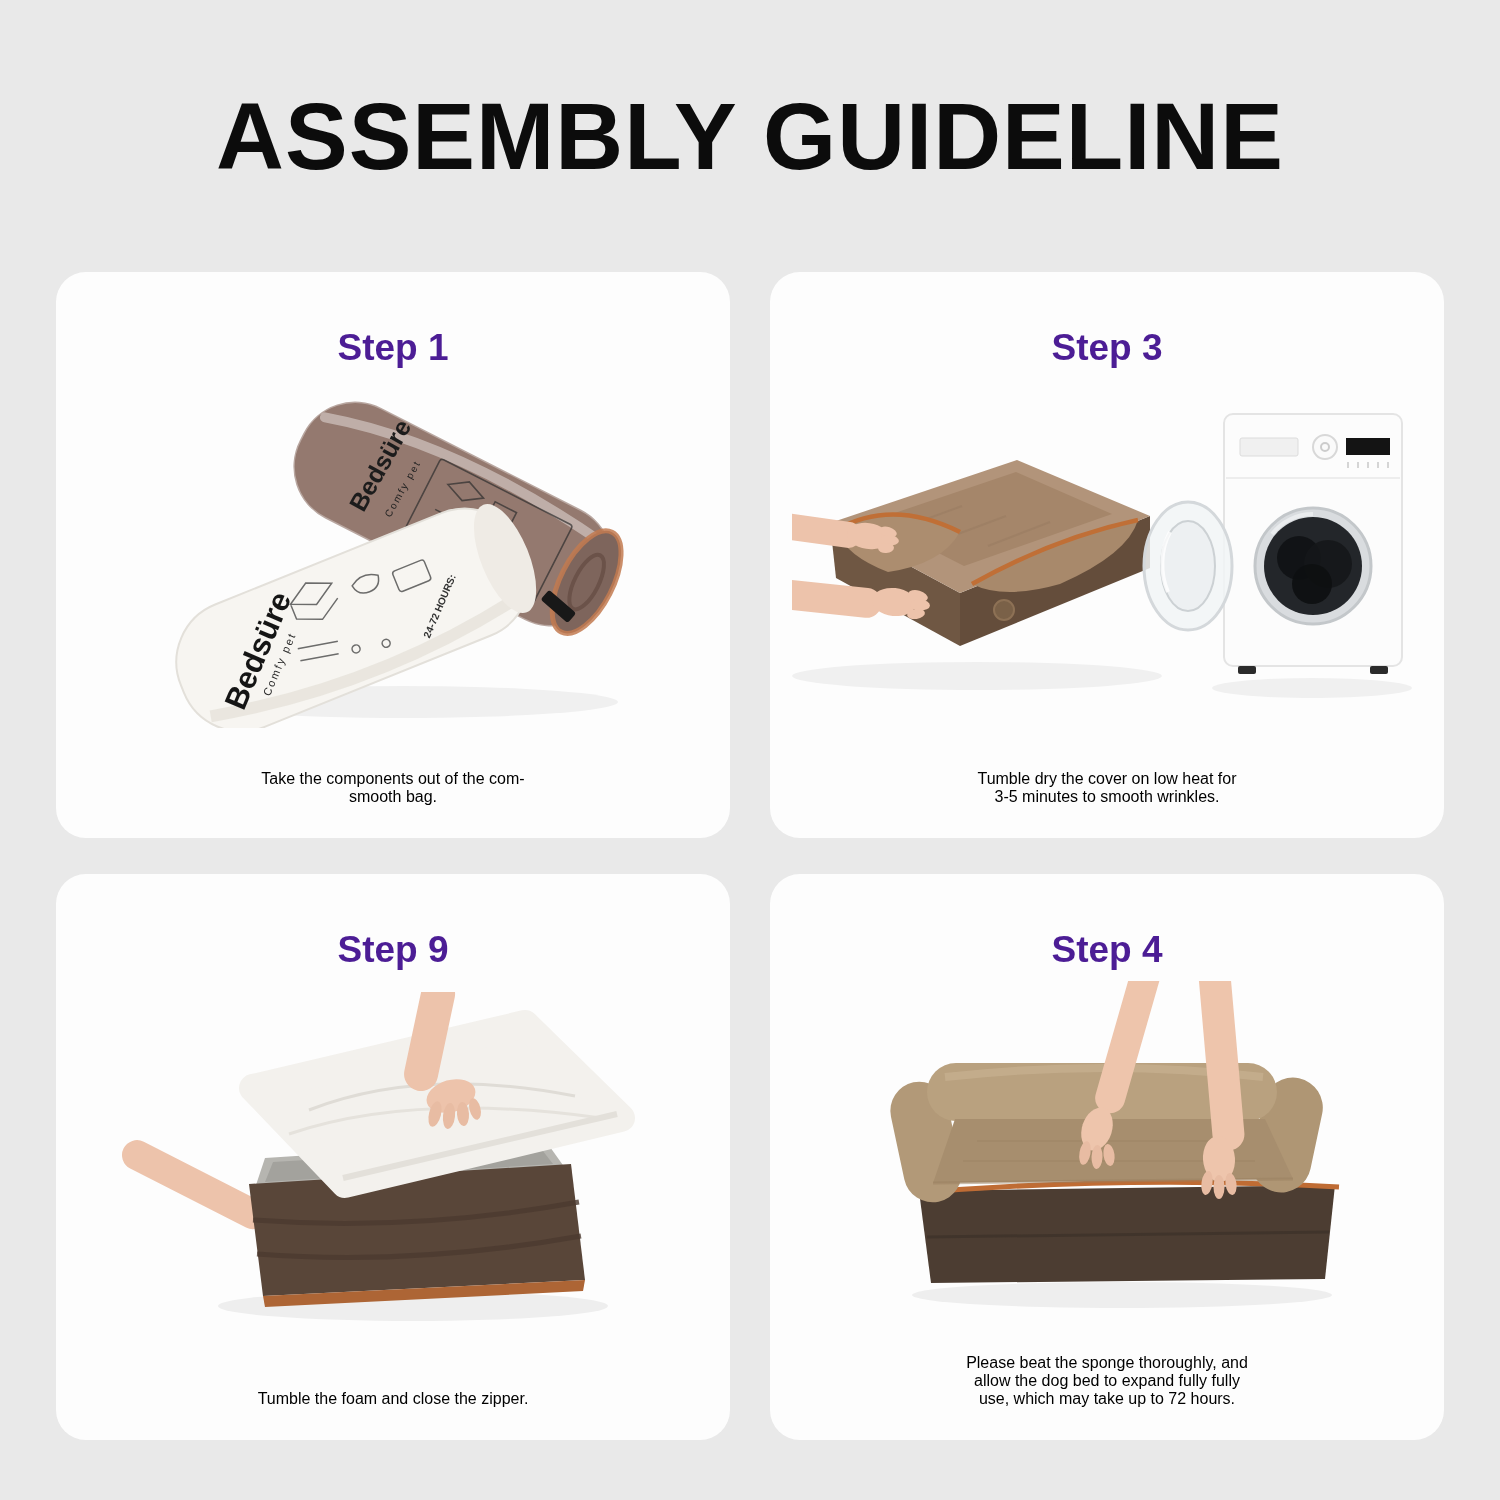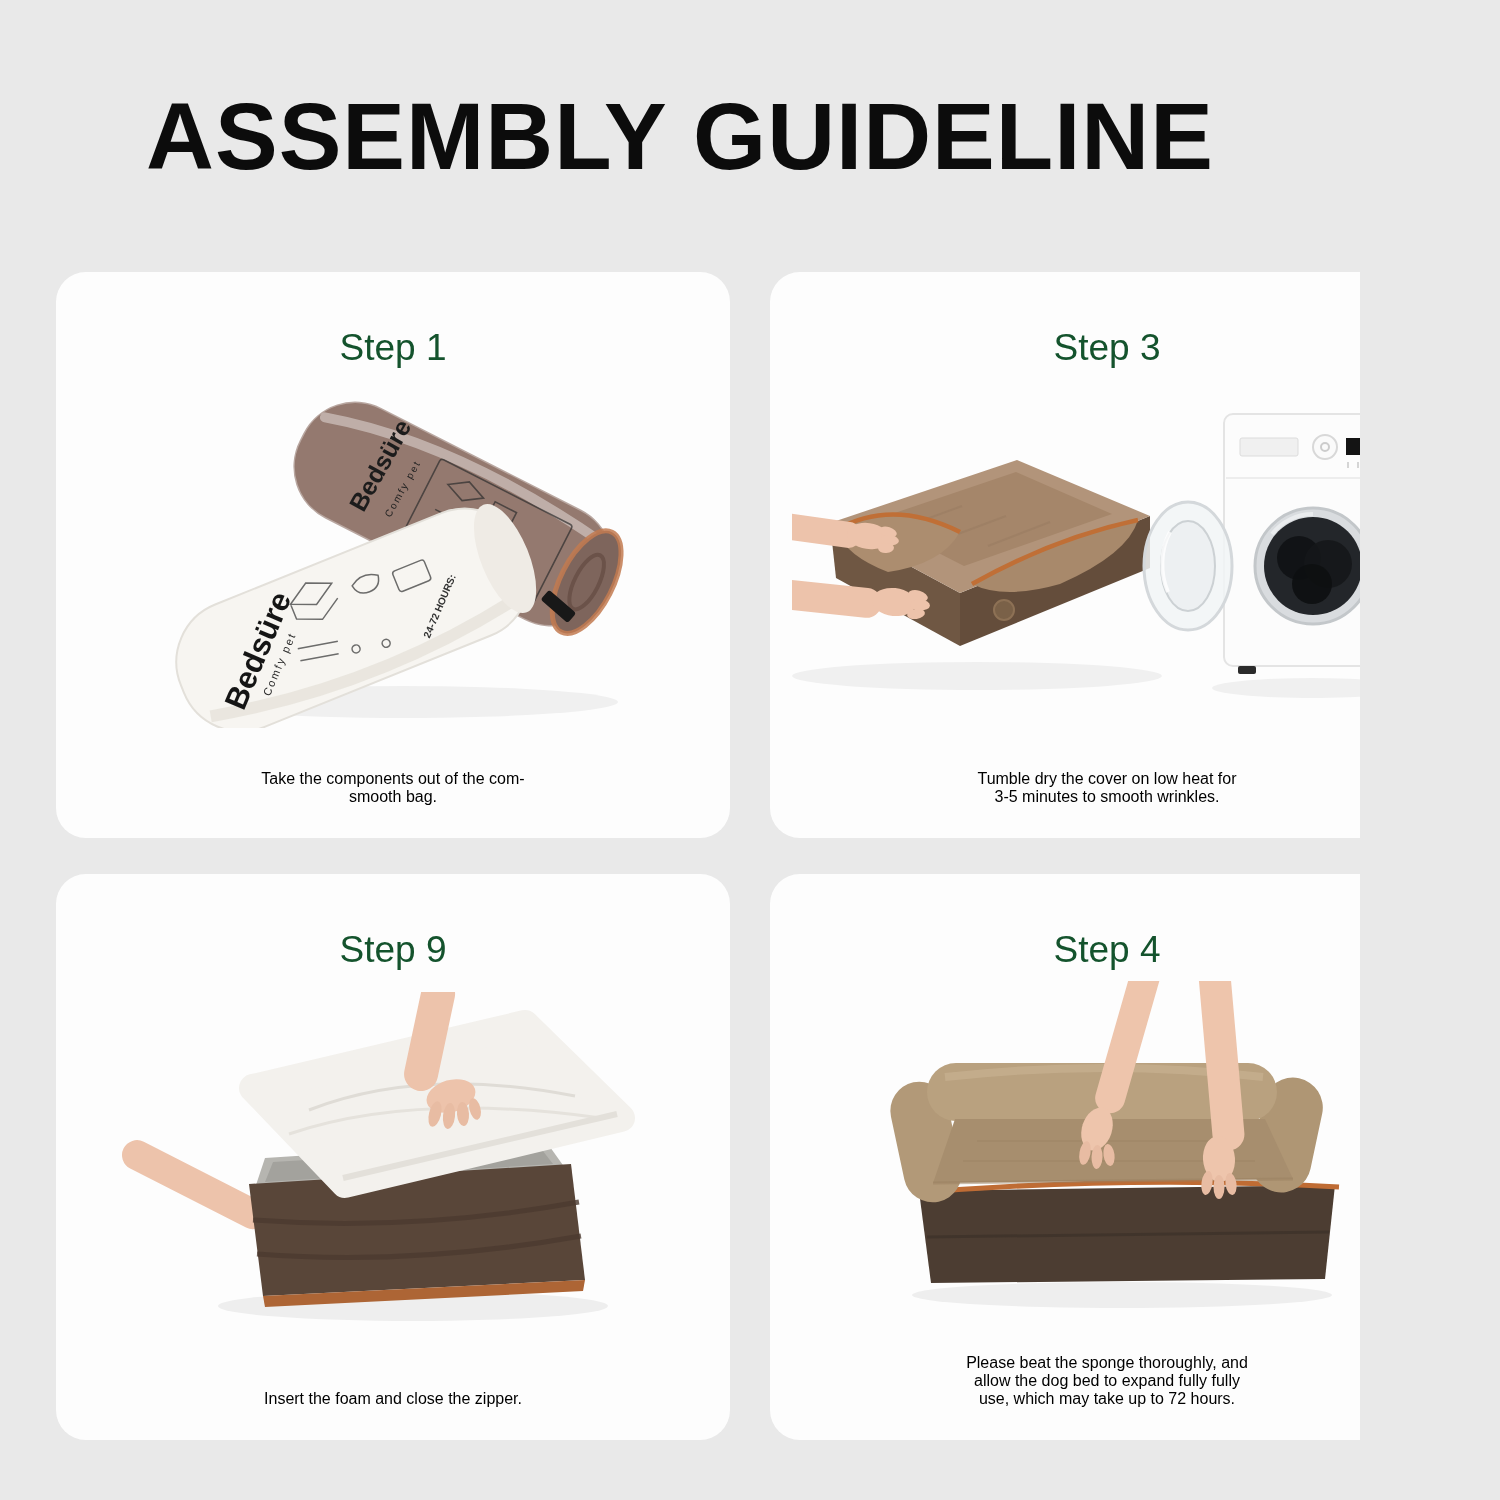--- a/index.html
+++ b/index.html
@@ -1,35 +1,35 @@
 <!DOCTYPE html>
 <html><head>
 <meta charset="utf-8">
 <style>
   html,body{margin:0;padding:0;background:#e9e9e9;}
   .canvas{
-    position:relative;width:1360px;height:1500px;background:#e9e9e9;
+    position:relative;width:1500px;height:1500px;background:#e9e9e9;
     font-family:"Liberation Sans","DejaVu Sans",sans-serif;overflow:hidden;
   }
   .title{
     position:absolute;top:90px;left:0;width:100%;margin:0;
     text-align:center;font-size:94px;line-height:1;font-weight:800;
     color:#0c0c0c;letter-spacing:1px;
   }
   .grid{
     position:absolute;left:56px;top:272px;width:1388px;
     display:grid;grid-template-columns:1fr 1fr;grid-template-rows:566px 566px;
     gap:36px 40px;
   }
   .card{
     background:#fdfdfd;border-radius:30px;
     display:flex;flex-direction:column;align-items:center;
   }
   .step-label{
-    margin:54px 0 0;font-size:37px;line-height:44px;font-weight:400;color:#14532d;text-align:right;
+    margin:54px 0 0;font-size:37px;line-height:44px;font-weight:700;color:#4c1d95;text-align:right;
   }
   .figure{
     flex:1;min-height:0;width:100%;
     display:flex;align-items:center;justify-content:center;
   }
   .figure svg{display:block;}
   .caption{
     margin:0 0 24px;font-size:34px;line-height:40px;color:#3d3d3d;
     text-align:center;transform:scaleX(.74);transform-origin:50% 100%;
   }
@@ -208,21 +208,21 @@
             <ellipse cx="338" cy="104" rx="25" ry="16" transform="rotate(-16 338 104)"></ellipse>
             <ellipse cx="322" cy="122" rx="6" ry="13" fill="#e8bca3" transform="rotate(14 322 122)"></ellipse>
             <ellipse cx="336" cy="124" rx="6" ry="13" fill="#e8bca3" transform="rotate(6 336 124)"></ellipse>
             <ellipse cx="350" cy="122" rx="6" ry="12" fill="#e8bca3" transform="rotate(-4 350 122)"></ellipse>
             <ellipse cx="362" cy="117" rx="5.5" ry="11" fill="#e8bca3" transform="rotate(-14 362 117)"></ellipse>
           </g>
         </svg>
       </div>
       <p class="caption single">
         </p>
-        <div>Insert the foam and close the zipper.</div>
+        <div>Tumble the foam and close the zipper.</div>
       <p></p>
     </section>
 
     <section class="card">
       <h2 class="step-label">Step 4</h2>
       <div class="figure">
         <svg width="560" height="340" viewBox="0 0 560 340">
           <ellipse cx="295" cy="314" rx="210" ry="13" fill="rgba(0,0,0,0.06)"></ellipse>
 
           <g>

